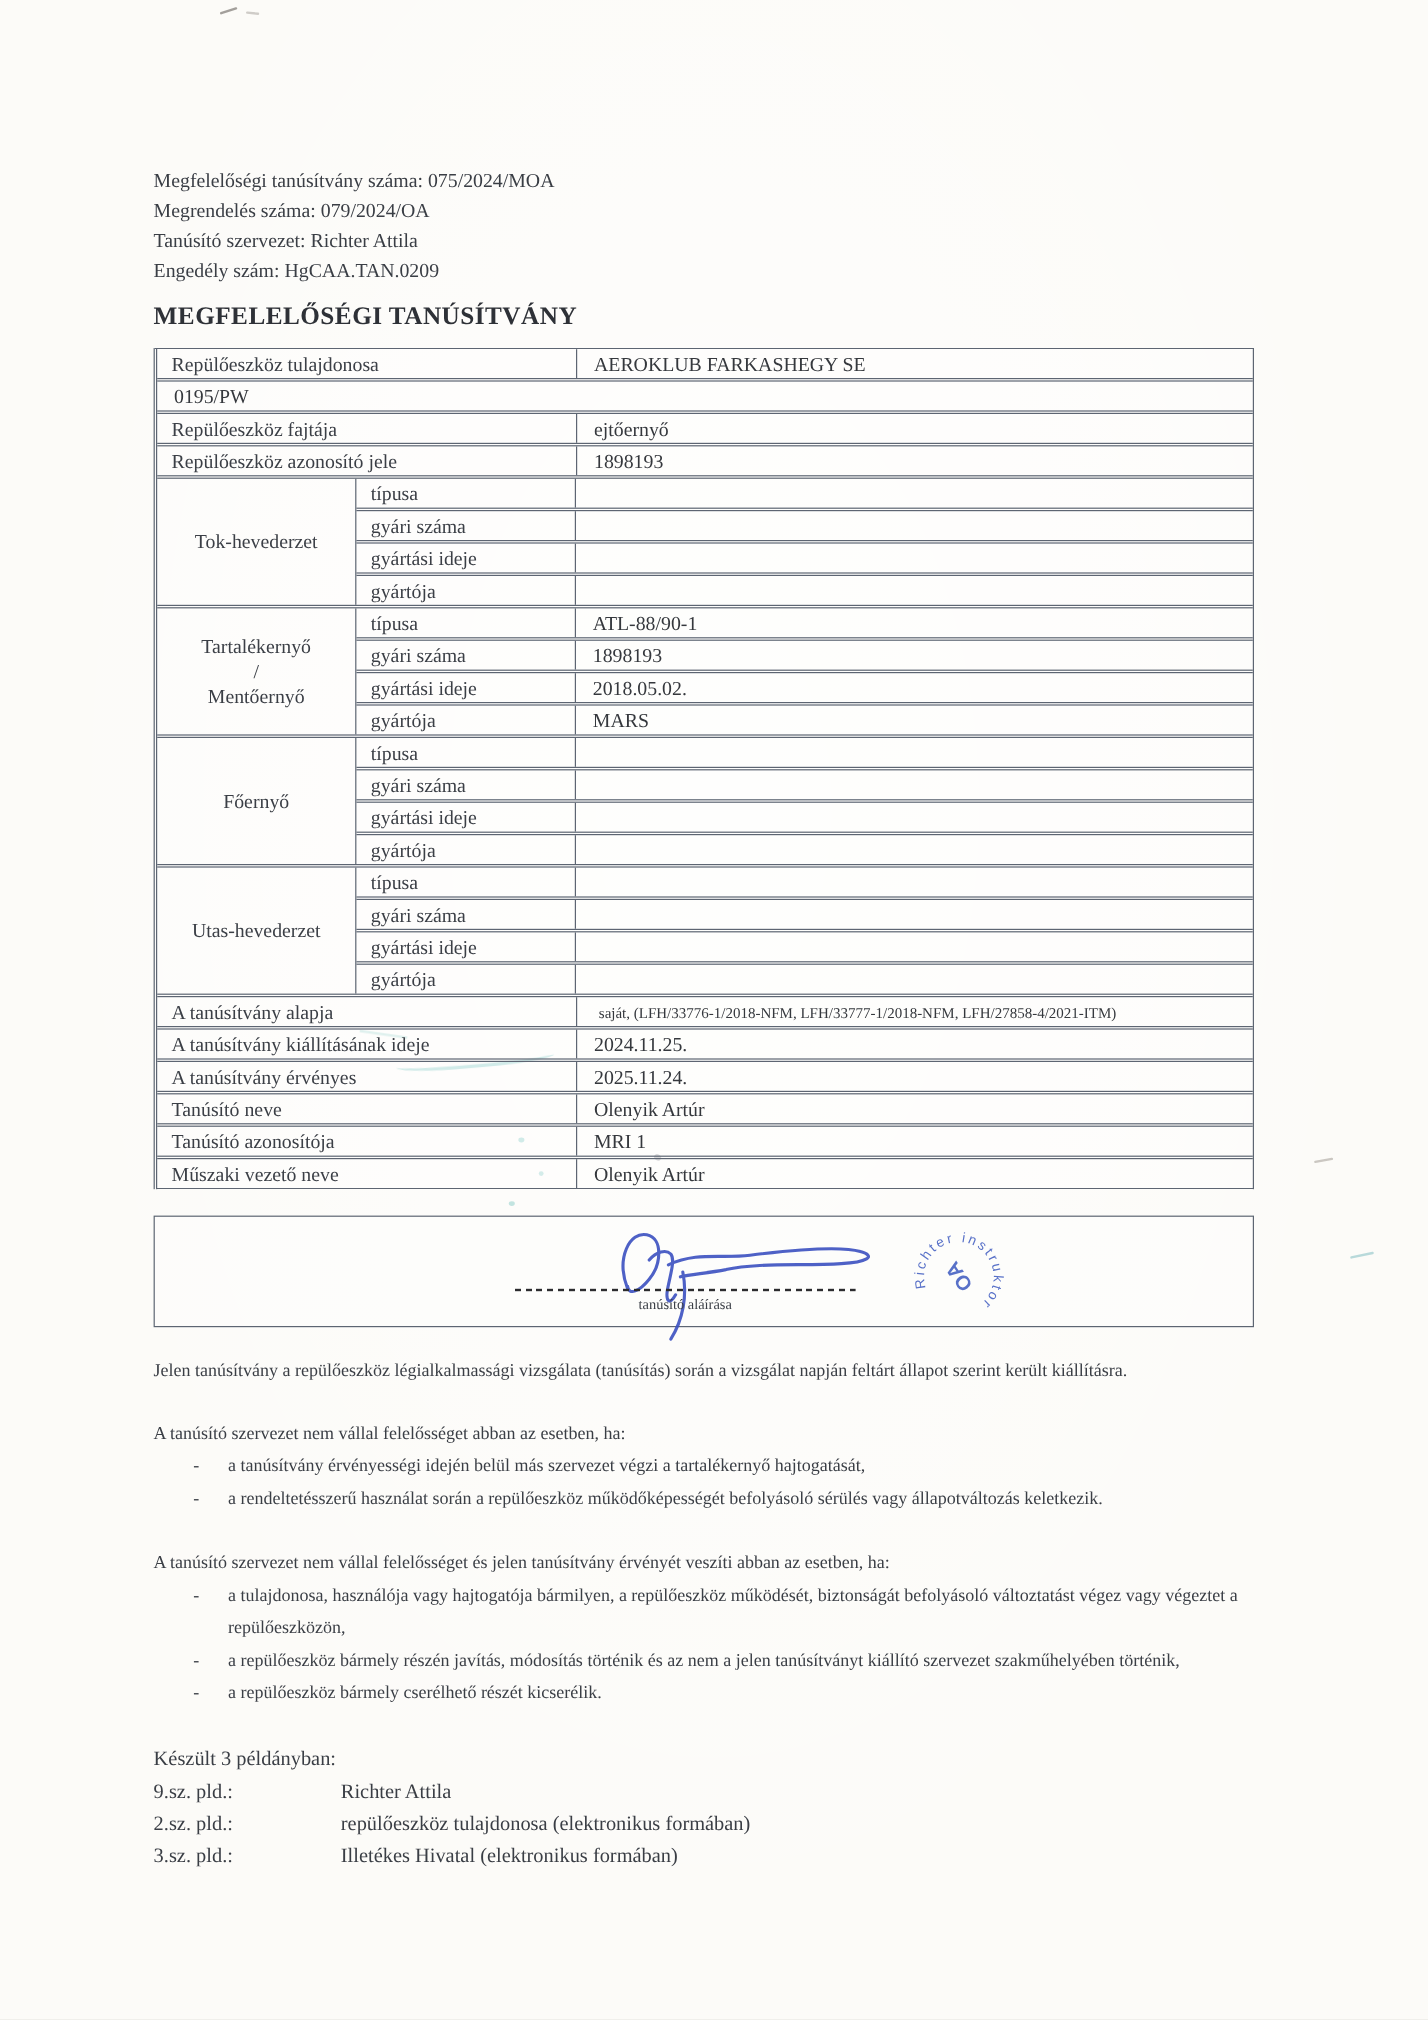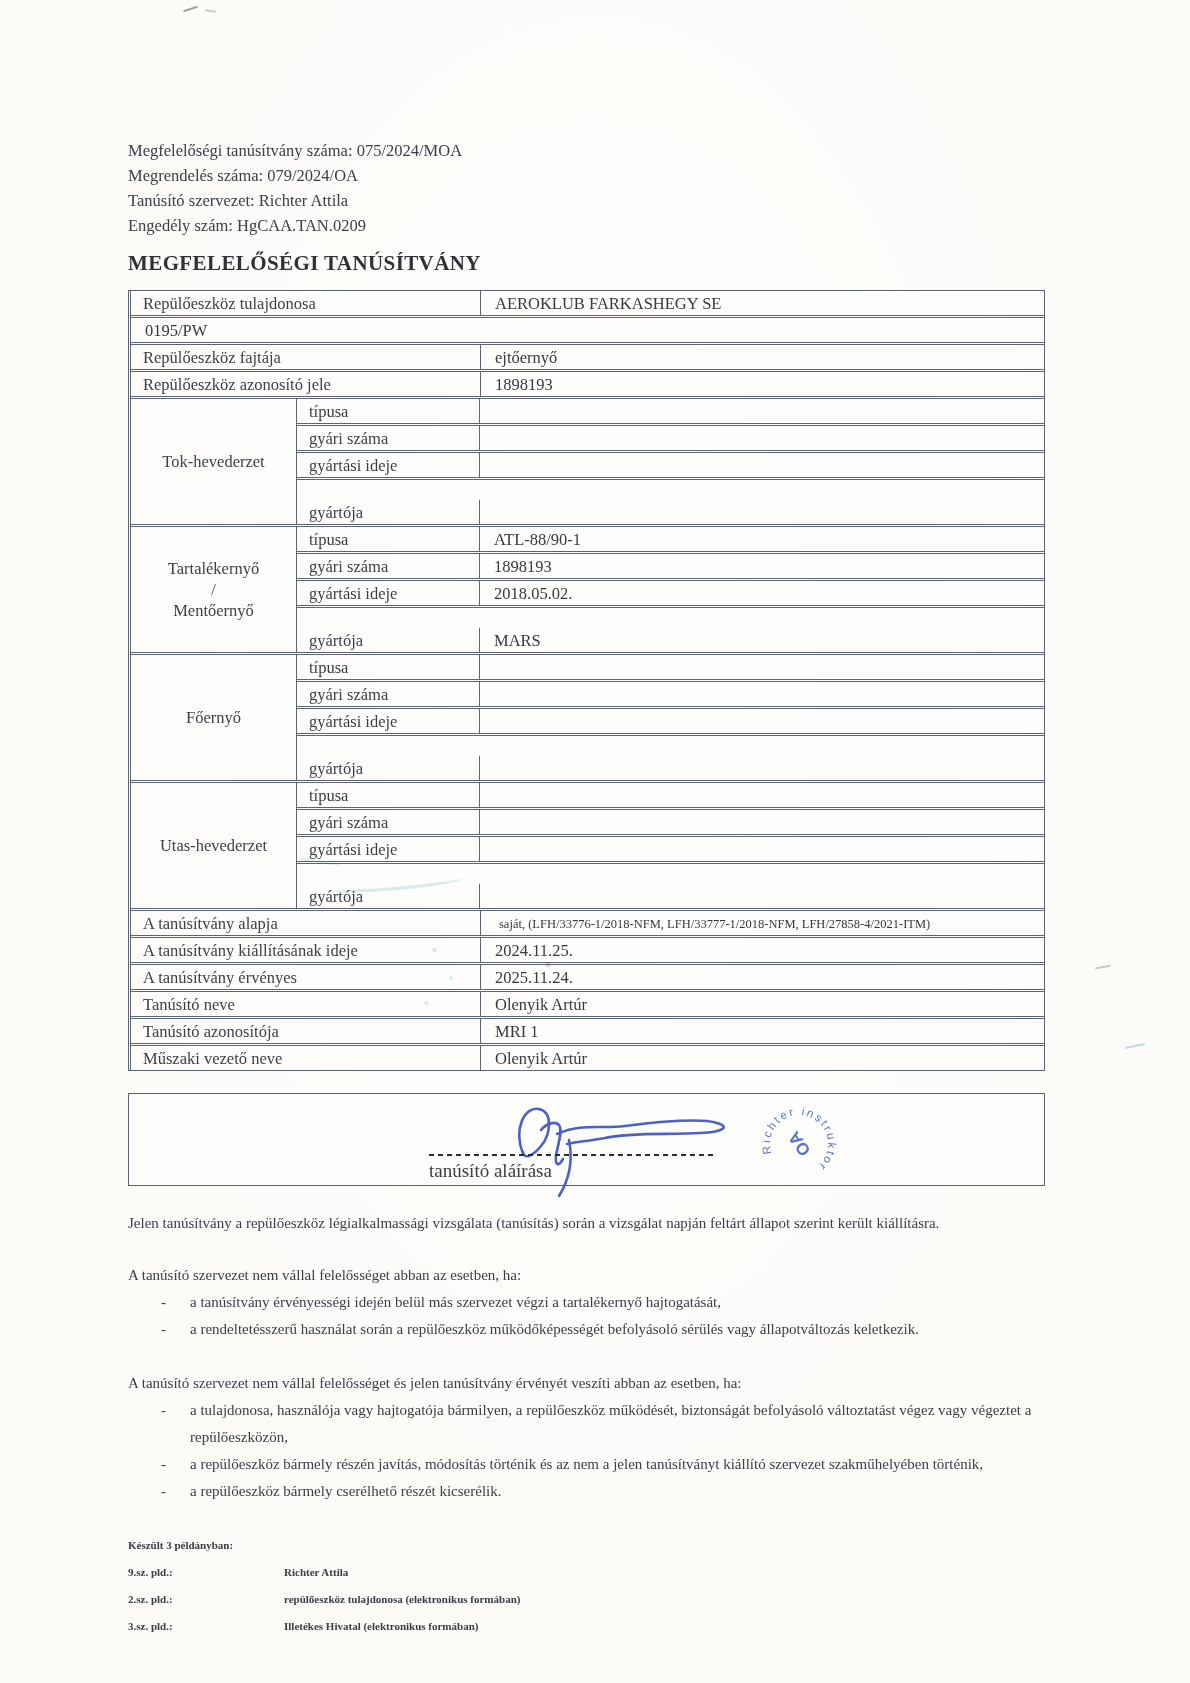--- a/index.html
+++ b/index.html
@@ -25,40 +25,40 @@
   .row:last-child { border-bottom:none; }
   .cell { min-height:23px; padding-top:1px; }
   .cell.lab { width:350px; padding-left:12px; padding-right:8px; border-right:1.2px solid #5d6572; color:#3b3f46; }
   .cell.val { flex:1; padding-left:14px; padding-right:8px; }
   .cell.val.small { font-size:12.5px; padding-top:4px; padding-left:18px; line-height:19px; }
 
   .group { display:flex; border-bottom:3px double #5d6572; font-size:16.5px; }
   .gname { width:166px; border-right:1.2px solid #5d6572; display:flex; flex-direction:column; justify-content:center; align-items:center; text-align:center; line-height:21px; color:#3b3f46; }
   .subrows { flex:1; display:flex; flex-direction:column; }
   .subrow { display:flex; border-bottom:3px double #5d6572; line-height:23px; flex:1; }
-  .subrow:last-child { border-bottom:none;margin-top:20px; }
+  .subrow:last-child { border-bottom:none; }
   .sublab { width:183px; min-height:23px; padding:1px 6px 0 12px; border-right:1.2px solid #5d6572; color:#3b3f46; }
   .subval { flex:1; padding:1px 8px 0 14px; min-height:23px; }
 
   
   .sigbox { position:relative; margin-top:22px; width:917px; height:93px; border:1.5px solid #5d6572; background:rgba(255,255,255,.3); }
   .sig-line { position:absolute; left:300px; top:60px; width:284px; height:2px;
     background: repeating-linear-gradient(90deg,#2c2c2e 0 5px, transparent 5px 9px); }
-  .sig-caption { position:absolute; left:300px; top:66px; width:284px; font-size:19px; color:#3a3e45; }
+  .sig-caption { position:absolute; left:300px; top:66px; width:284px; text-align:center; font-size:12px; color:#3a3e45; }
   .sig-svg { position:absolute; left:372px; top:4px; }
   .stamp { position:absolute; left:622px; top:2px; opacity:.82; filter: blur(.3px); }
 
   
   .p1 { margin-top:25px; font-size:15px; line-height:24px; color:#3a3e45; }
   .block { margin-top:27px; font-size:15px; line-height:27px; color:#3a3e45; }
   .bullets { list-style:none; padding-left:62px; }
   .bullets li { position:relative; }
   .bullets li::before { content:"-"; position:absolute; left:-29px; }
 
-  .copies { margin-top:27px; font-size:11px; line-height:27px; color:#3a3e45;font-weight:bold; }
+  .copies { margin-top:27px; font-size:17px; line-height:27px; color:#3a3e45; }
   .crow { display:flex; }
   .cnum { width:156px; }
 
   
   .artifact { position:absolute; pointer-events:none; }
   .a-pen1 { left:183px; top:8px; width:15px; height:2px; background:#5a544e; opacity:.55; transform:rotate(-18deg); border-radius:2px; }
   .a-pen2 { left:205px; top:10px; width:11px; height:2px; background:#8b867f; opacity:.4; transform:rotate(6deg); border-radius:2px; }
   .a-teal1 { left:330px; top:878px; width:132px; height:12px; border-bottom:3px solid rgba(28,158,152,.30); border-radius:50%; transform:rotate(-5deg); filter:blur(.6px); }
   .a-teal2 { left:300px; top:855px; width:40px; height:8px; border-bottom:2px solid rgba(28,158,152,.22); transform:rotate(8deg); filter:blur(.6px); }
   .a-dot1 { left:432px; top:948px; width:5px; height:4px; background:rgba(28,158,152,.3); border-radius:50%; filter:blur(.5px); }

